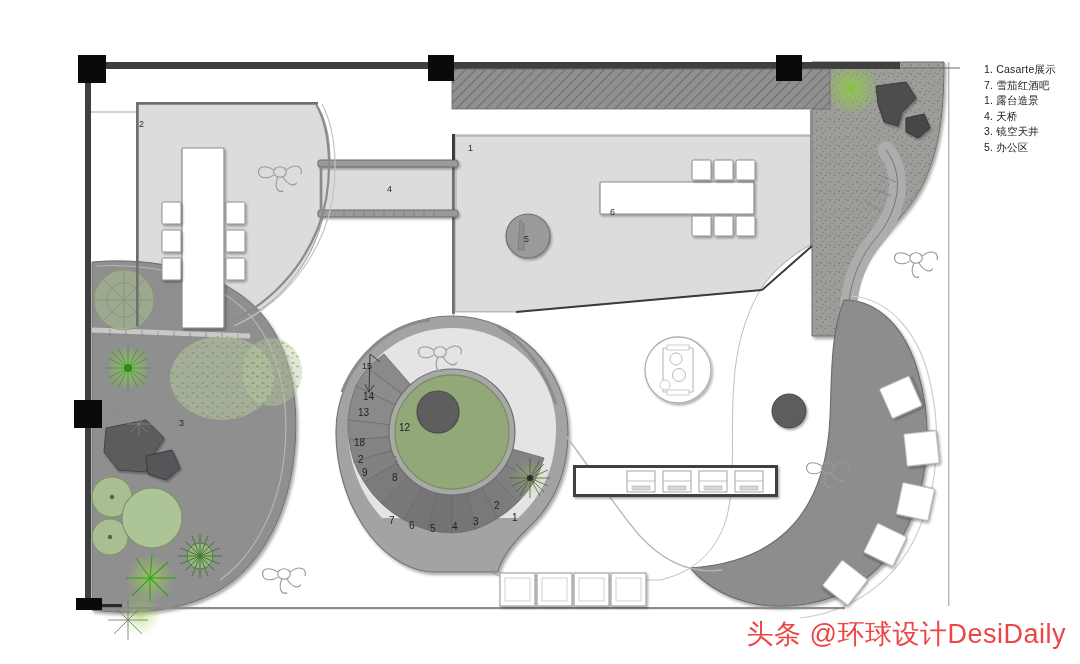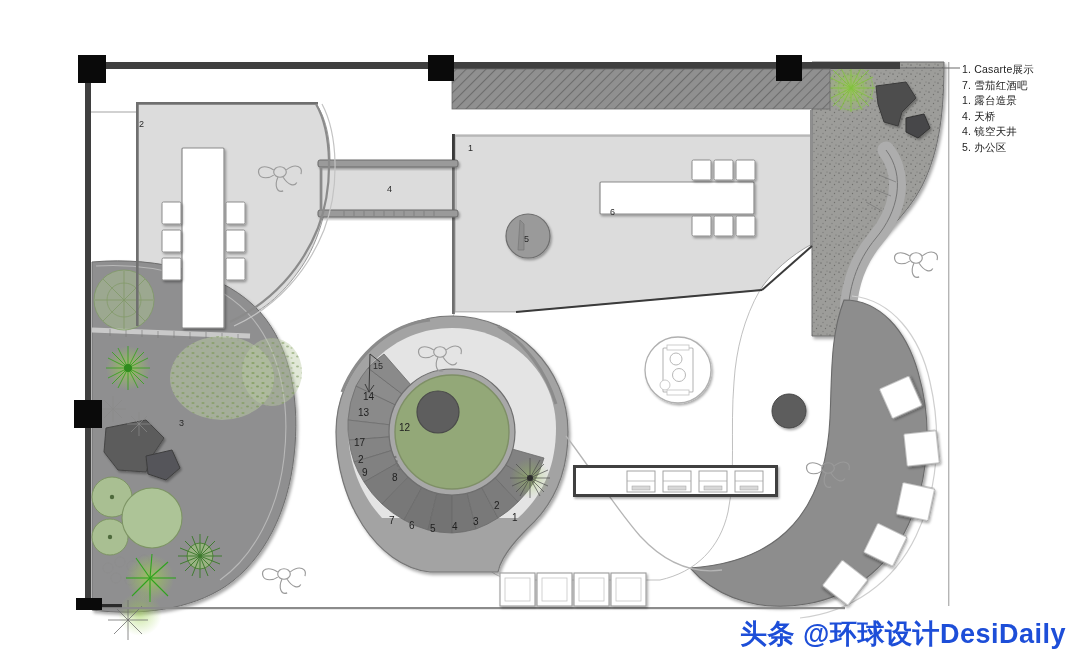--- a/index.html
+++ b/index.html
@@ -21,29 +21,29 @@
   #legend {
     position: absolute;
     left: 962px; top: 62px;
     width: 112px;
     font-size: 10.5px;
     line-height: 15.6px;
     color: #1d1d1d;
     letter-spacing: .2px;
     white-space: nowrap;
   }
-  #legend .legend-row { display: block; }
+  #legend .legend-row { display: block; margin-left: 22px; }
 
   
   #watermark {
     position: absolute;
     right: 14px; bottom: 12px;
     font-size: 27px;
-    font-weight: 700;
-    color: #1d4ed8;
+    font-weight: 400;
+    color: #ef4444;
     letter-spacing: .5px;
     white-space: nowrap;
   }
   
   .plan-num {
     position: absolute;
     font-size: 9px;
     color: #2a2a2a;
     line-height: 1;
     user-select: none;
@@ -609,46 +609,46 @@
     </g>
 
     <line x1="900" y1="68" x2="960" y2="68" stroke="#6b6b6b" stroke-width="1.2"></line>
   </svg>
 
   <div id="legend">
     <span class="legend-row">1. Casarte展示</span>
     <span class="legend-row">7. 雪茄红酒吧</span>
     <span class="legend-row">1. 露台造景</span>
     <span class="legend-row">4. 天桥</span>
-    <span class="legend-row">4. 镜空天井</span>
+    <span class="legend-row">3. 镜空天井</span>
     <span class="legend-row">5. 办公区</span>
   </div>
 
   <div id="plan-label-layer">
       <div class="plan-num" style="left: 468px; top: 144px;">1</div>
       <div class="plan-num" style="left: 139px; top: 120px;">2</div>
       <div class="plan-num" style="left: 179px; top: 419px;">3</div>
       <div class="plan-num" style="left: 387px; top: 185px;">4</div>
       <div class="plan-num" style="left: 524px; top: 235px;">5</div>
       <div class="plan-num" style="left: 610px; top: 208px;">6</div>
-      <div class="plan-num" style="left: 373px; top: 362px;">15</div>
+      <div class="plan-num" style="left: 362px; top: 362px;">15</div>
     </div>
 
   <div id="stair-number-layer">
       <div class="step-num" style="left: 512px; top: 513px;">1</div>
       <div class="step-num" style="left: 494px; top: 501px;">2</div>
       <div class="step-num" style="left: 473px; top: 517px;">3</div>
       <div class="step-num" style="left: 452px; top: 522px;">4</div>
       <div class="step-num" style="left: 430px; top: 524px;">5</div>
       <div class="step-num" style="left: 409px; top: 521px;">6</div>
       <div class="step-num" style="left: 389px; top: 516px;">7</div>
       <div class="step-num" style="left: 392px; top: 473px;">8</div>
       <div class="step-num" style="left: 362px; top: 468px;">9</div>
       <div class="step-num" style="left: 358px; top: 455px;">2</div>
-      <div class="step-num" style="left: 354px; top: 438px;">17</div>
+      <div class="step-num" style="left: 354px; top: 438px;">18</div>
       <div class="step-num" style="left: 356px; top: 423px; margin-left: 43px;">12</div>
       <div class="step-num" style="left: 358px; top: 408px; text-align: center;">13</div>
       <div class="step-num" style="left: 363px; top: 392px;">14</div>
     </div>
 
   <div id="watermark">头条 @环球设计DesiDaily</div>
 
 </div>
 
 </body></html>

